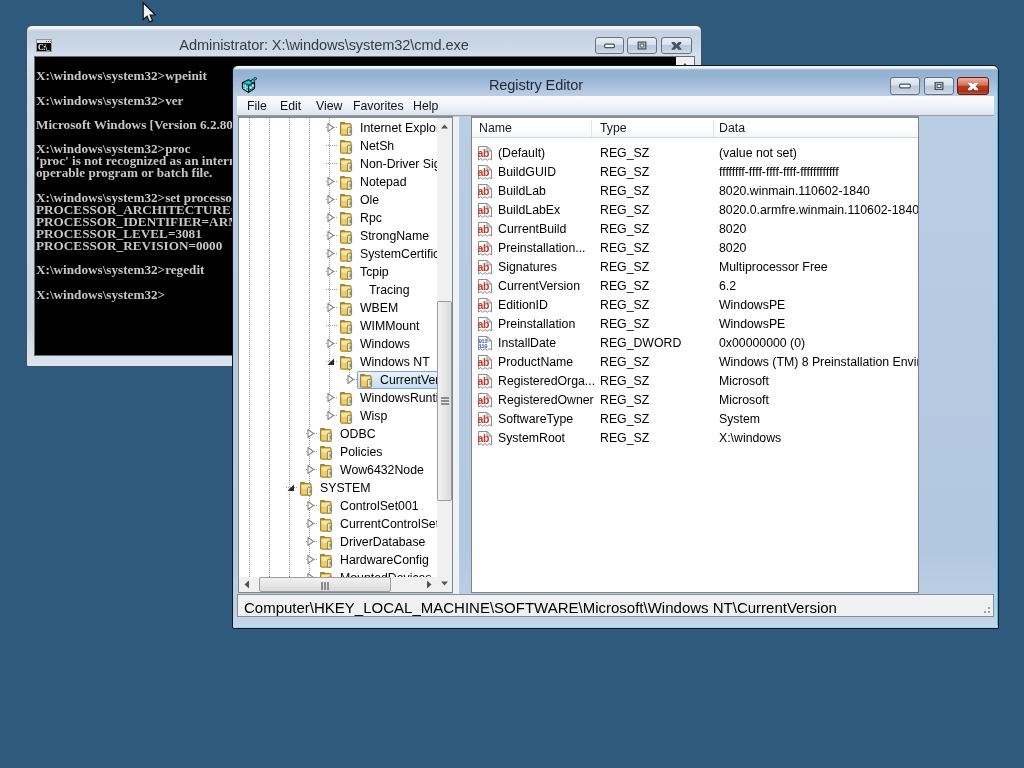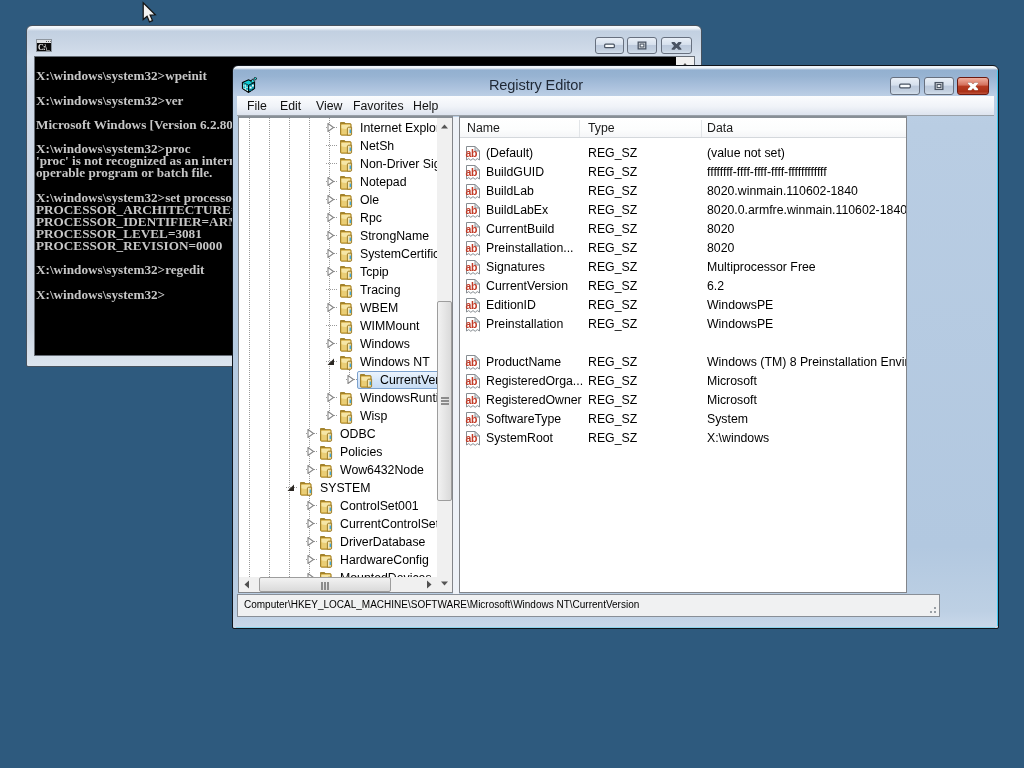--- a/index.html
+++ b/index.html
@@ -11,20 +11,21 @@
  background:linear-gradient(180deg,#e9eff7 0%,#d6e0ed 45%,#bcc9dc 50%,#c3d0e0 82%,#d3dfeb 100%)}
 .btn .glyph{position:absolute;left:0;top:0;width:100%;height:100%}
 .titletxt{position:absolute;font-size:14.6px;color:#26303c;text-align:center;
  white-space:nowrap;letter-spacing:-0.1px}
 .mono{font-family:Liberation Serif, serif}
 </style></head>
 <body>
 <div class="win" id="cmdwin" style="left:26px;top:25px;width:676px;height:342px;
  border:1px solid #46525f;background:linear-gradient(180deg,#eff3f9 0px,#f3f7fb 2px,#c2d0e1 5px,#c6d3e3 12px,#cfdae8 24px,#d7e1ed 31px,#cfd9e7 60px,#cbd6e4 300px,#dce5ef 100%);
  box-shadow:inset 0 1px 0 #f4f8fb">
+    <div class="titletxt" style="left:26px;top:11px;width:542px;color:#333d49">Administrator: X:\windows\system32\cmd.exe</div>
     <div class="abs" style="left:9px;top:13px;width:16px;height:13px;background:#0a0a0a;border:1px solid #8d959e">
 <div class="abs" style="left:0px;top:0px;width:14px;height:2.5px;background:#dfe2e5"></div>
 <div class="abs" style="left:8.5px;top:0.5px;width:1.5px;height:1.5px;background:#555"></div>
 <div class="abs" style="left:10.5px;top:0.5px;width:1.5px;height:1.5px;background:#555"></div>
 <div class="abs" style="left:12.5px;top:0.5px;width:1.5px;height:1.5px;background:#777"></div>
 <div class="abs mono" style="left:1px;top:3.5px;font-size:8px;font-weight:bold;color:#efefef;line-height:8px;letter-spacing:-0.8px">C:\<span style="font-size:7px">_</span></div>
 </div>
     <div class="btn" style="left:568px;top:11px;width:29px;height:17px">
 <svg class="glyph" viewBox="0 0 29 17" width="29" height="17">
         <rect x="9" y="7" width="11" height="4" rx="1.2" fill="#f7fafc" stroke="#4a5463" stroke-width="1.4"></rect>
@@ -243,21 +244,21 @@
       <div class="abs" style="left:87px;top:171px;width:12px;height:1px;background-image:linear-gradient(90deg,#9a9a9a 1px,transparent 1px);background-size:2px 1px"></div>
       <svg class="abs" style="left:101px;top:165px" width="13" height="15" viewBox="0 0 13 15">
 <path d="M0.5 1.5 L4.6 1.5 L5.6 3.2 L0.5 3.2 Z" fill="#d3a63c" stroke="#9a7a24" stroke-width="0.9"></path>
 <rect x="0.5" y="2.6" width="10.6" height="11.6" rx="1" fill="#d9ad43" stroke="#9a7a24" stroke-width="0.9"></rect>
 <rect x="1.5" y="3.7" width="8.6" height="9.6" rx="0.5" fill="#eace76"></rect>
 <path d="M1.5 3.7 h8.6 v3.6 q-4.3 1.4 -8.6 0 Z" fill="#f6e6a6"></path>
 <path d="M8.2 6.2 L11.6 6.2 L11.6 13.3 Q11.6 14.2 10.7 14.2 L7.4 14.2 L7.4 7 Z" fill="#e6d092" stroke="#9a7a24" stroke-width="0.9"></path>
 <rect x="9.4" y="8.6" width="1.7" height="3.4" fill="#3da8dc"></rect>
 <rect x="8.3" y="7" width="1" height="6.4" fill="#fdf4cf"></rect>
 </svg>
-      <div class="abs" style="left:121px;top:165px;font-size:12.3px;color:#000;white-space:nowrap">Tracing</div>
+      <div class="abs" style="left:130px;top:165px;font-size:12.3px;color:#000;white-space:nowrap">Tracing</div>
       <div class="abs" style="left:87px;top:189px;width:12px;height:1px;background-image:linear-gradient(90deg,#9a9a9a 1px,transparent 1px);background-size:2px 1px"></div>
       <svg class="abs" width="9" height="9" viewBox="0 0 9 9" style="left:87px;top:185px">
         <path d="M2 0.5 L7.5 4.5 L2 8.5 Z" fill="#ffffff" stroke="#848484" stroke-width="1.1"></path>
       </svg>
       <svg class="abs" style="left:101px;top:183px" width="13" height="15" viewBox="0 0 13 15">
 <path d="M0.5 1.5 L4.6 1.5 L5.6 3.2 L0.5 3.2 Z" fill="#d3a63c" stroke="#9a7a24" stroke-width="0.9"></path>
 <rect x="0.5" y="2.6" width="10.6" height="11.6" rx="1" fill="#d9ad43" stroke="#9a7a24" stroke-width="0.9"></rect>
 <rect x="1.5" y="3.7" width="8.6" height="9.6" rx="0.5" fill="#eace76"></rect>
 <path d="M1.5 3.7 h8.6 v3.6 q-4.3 1.4 -8.6 0 Z" fill="#f6e6a6"></path>
 <path d="M8.2 6.2 L11.6 6.2 L11.6 13.3 Q11.6 14.2 10.7 14.2 L7.4 14.2 L7.4 7 Z" fill="#e6d092" stroke="#9a7a24" stroke-width="0.9"></path>
@@ -493,21 +494,21 @@
 <svg class="abs" style="left:183px;top:0" width="15" height="15">
           <path d="M9.5 7.5 L5 3.5 L5 11.5 Z" fill="#505050"></path>
         </svg>
 <div class="abs" style="left:20px;top:0px;width:132px;height:15px;background:linear-gradient(180deg,#f2f2f2,#dadada);border:1px solid #9d9d9d;border-radius:2px">
 <div class="abs" style="left:61px;top:3.5px;width:1.5px;height:8px;background:#8c8c8c"></div>
 <div class="abs" style="left:64px;top:3.5px;width:1.5px;height:8px;background:#8c8c8c"></div>
 <div class="abs" style="left:67px;top:3.5px;width:1.5px;height:8px;background:#8c8c8c"></div>
 </div>
       </div>
     </div>
-    <div class="abs" style="left:226px;top:50px;width:448px;height:477px;border:1px solid #82858a;border-top:2px solid #888f96;background:#fff;overflow:hidden;font-size:12.3px">
+    <div class="abs" style="left:238px;top:50px;width:448px;height:477px;border:1px solid #82858a;border-top:2px solid #888f96;background:#fff;overflow:hidden;font-size:12.3px">
       <div class="abs" style="left:0;top:0;width:530px;height:20px;background:linear-gradient(180deg,#ffffff 0%,#fcfdfd 60%,#f5f6f8 100%);border-bottom:1px solid #d4d8dc;color:#1a1a1a">
 <div class="abs" style="left:7px;top:3px">Name</div>
 <div class="abs" style="left:128px;top:3px">Type</div>
 <div class="abs" style="left:247px;top:3px">Data</div>
 <div class="abs" style="left:119px;top:2px;width:1px;height:17px;background:#e2e5e8"></div>
 <div class="abs" style="left:241px;top:2px;width:1px;height:17px;background:#e2e5e8"></div>
 <div class="abs" style="left:525px;top:2px;width:1px;height:17px;background:#e2e5e8"></div>
 </div>
       <div class="abs" style="left:0;top:26px;width:530px;height:19px;color:#000">
         <svg class="abs" style="left:5px;top:1px" width="16" height="17" viewBox="0 0 16 17">
@@ -602,20 +603,31 @@
       <div class="abs" style="left:0;top:197px;width:530px;height:19px;color:#000">
         <svg class="abs" style="left:5px;top:1px" width="16" height="17" viewBox="0 0 16 17">
 <path d="M1.5 1.5 L10 1.5 L14.5 6 L14.5 15 L12.3 13.6 L10.2 15.3 L8 13.6 L5.8 15.3 L3.7 13.6 L1.5 15 Z" fill="#ffffff" stroke="#878d92" stroke-width="1"></path>
 <path d="M10 1.5 L10 6 L14.5 6 Z" fill="#e2e5e8" stroke="#878d92" stroke-width="0.9"></path>
 <text x="0.6" y="11.6" font-size="10.5" font-weight="bold" fill="#c23a26" letter-spacing="-0.5" font-family="Liberation Sans">ab</text>
 </svg>
 <span class="abs" style="left:26px;top:2px;white-space:nowrap">Preinstallation</span>
 <span class="abs" style="left:128px;top:2px;white-space:nowrap">REG_SZ</span>
 <span class="abs" style="left:247px;top:2px;white-space:nowrap">WindowsPE</span>
       </div>
+      <div class="abs" style="left:0;top:216px;width:530px;height:19px;color:#000">
+        <svg class="abs" style="left:5px;top:1px" width="16" height="17" viewBox="0 0 16 17">
+<path d="M1.5 1.5 L10 1.5 L14.5 6 L14.5 15 L12.3 13.6 L10.2 15.3 L8 13.6 L5.8 15.3 L3.7 13.6 L1.5 15 Z" fill="#ffffff" stroke="#878d92" stroke-width="1"></path>
+<path d="M10 1.5 L10 6 L14.5 6 Z" fill="#e2e5e8" stroke="#878d92" stroke-width="0.9"></path>
+<text x="1.4" y="7.6" font-size="5.6" font-weight="bold" fill="#3458c8" font-family="Liberation Mono" letter-spacing="-0.4">011</text>
+<text x="1.4" y="12.6" font-size="5.6" font-weight="bold" fill="#3458c8" font-family="Liberation Mono" letter-spacing="-0.4">110</text>
+</svg>
+<span class="abs" style="left:26px;top:2px;white-space:nowrap">InstallDate</span>
+<span class="abs" style="left:128px;top:2px;white-space:nowrap">REG_DWORD</span>
+<span class="abs" style="left:247px;top:2px;white-space:nowrap">0x00000000 (0)</span>
+      </div>
       <div class="abs" style="left:0;top:235px;width:530px;height:19px;color:#000">
         <svg class="abs" style="left:5px;top:1px" width="16" height="17" viewBox="0 0 16 17">
 <path d="M1.5 1.5 L10 1.5 L14.5 6 L14.5 15 L12.3 13.6 L10.2 15.3 L8 13.6 L5.8 15.3 L3.7 13.6 L1.5 15 Z" fill="#ffffff" stroke="#878d92" stroke-width="1"></path>
 <path d="M10 1.5 L10 6 L14.5 6 Z" fill="#e2e5e8" stroke="#878d92" stroke-width="0.9"></path>
 <text x="0.6" y="11.6" font-size="10.5" font-weight="bold" fill="#c23a26" letter-spacing="-0.5" font-family="Liberation Sans">ab</text>
 </svg>
 <span class="abs" style="left:26px;top:2px;white-space:nowrap">ProductName</span>
 <span class="abs" style="left:128px;top:2px;white-space:nowrap">REG_SZ</span>
 <span class="abs" style="left:247px;top:2px;white-space:nowrap">Windows (TM) 8 Preinstallation Environment</span>
       </div>
@@ -653,21 +665,21 @@
         <svg class="abs" style="left:5px;top:1px" width="16" height="17" viewBox="0 0 16 17">
 <path d="M1.5 1.5 L10 1.5 L14.5 6 L14.5 15 L12.3 13.6 L10.2 15.3 L8 13.6 L5.8 15.3 L3.7 13.6 L1.5 15 Z" fill="#ffffff" stroke="#878d92" stroke-width="1"></path>
 <path d="M10 1.5 L10 6 L14.5 6 Z" fill="#e2e5e8" stroke="#878d92" stroke-width="0.9"></path>
 <text x="0.6" y="11.6" font-size="10.5" font-weight="bold" fill="#c23a26" letter-spacing="-0.5" font-family="Liberation Sans">ab</text>
 </svg>
 <span class="abs" style="left:26px;top:2px;white-space:nowrap">SystemRoot</span>
 <span class="abs" style="left:128px;top:2px;white-space:nowrap">REG_SZ</span>
 <span class="abs" style="left:247px;top:2px;white-space:nowrap">X:\windows</span>
       </div>
     </div>
-    <div class="abs" style="left:4px;top:528px;width:703px;height:23px;background:#f0f1f2;border:1px solid #898f97;font-size:10px;color:#000">
+    <div class="abs" style="left:4px;top:528px;width:757px;height:23px;background:#f0f1f2;border:1px solid #898f97;font-size:15px;color:#000">
 <div class="abs" style="left:6px;top:4px;white-space:nowrap">Computer\HKEY_LOCAL_MACHINE\SOFTWARE\Microsoft\Windows NT\CurrentVersion</div>
 <svg class="abs" style="right:1px;bottom:1px" width="13" height="13" viewBox="0 0 13 13">
 <g fill="#9aa0a6">
           <rect x="9" y="9" width="2" height="2"></rect>
           <rect x="9" y="5" width="2" height="2"></rect>
           <rect x="5" y="9" width="2" height="2"></rect>
         </g>
       </svg>
 </div>
   </div>

